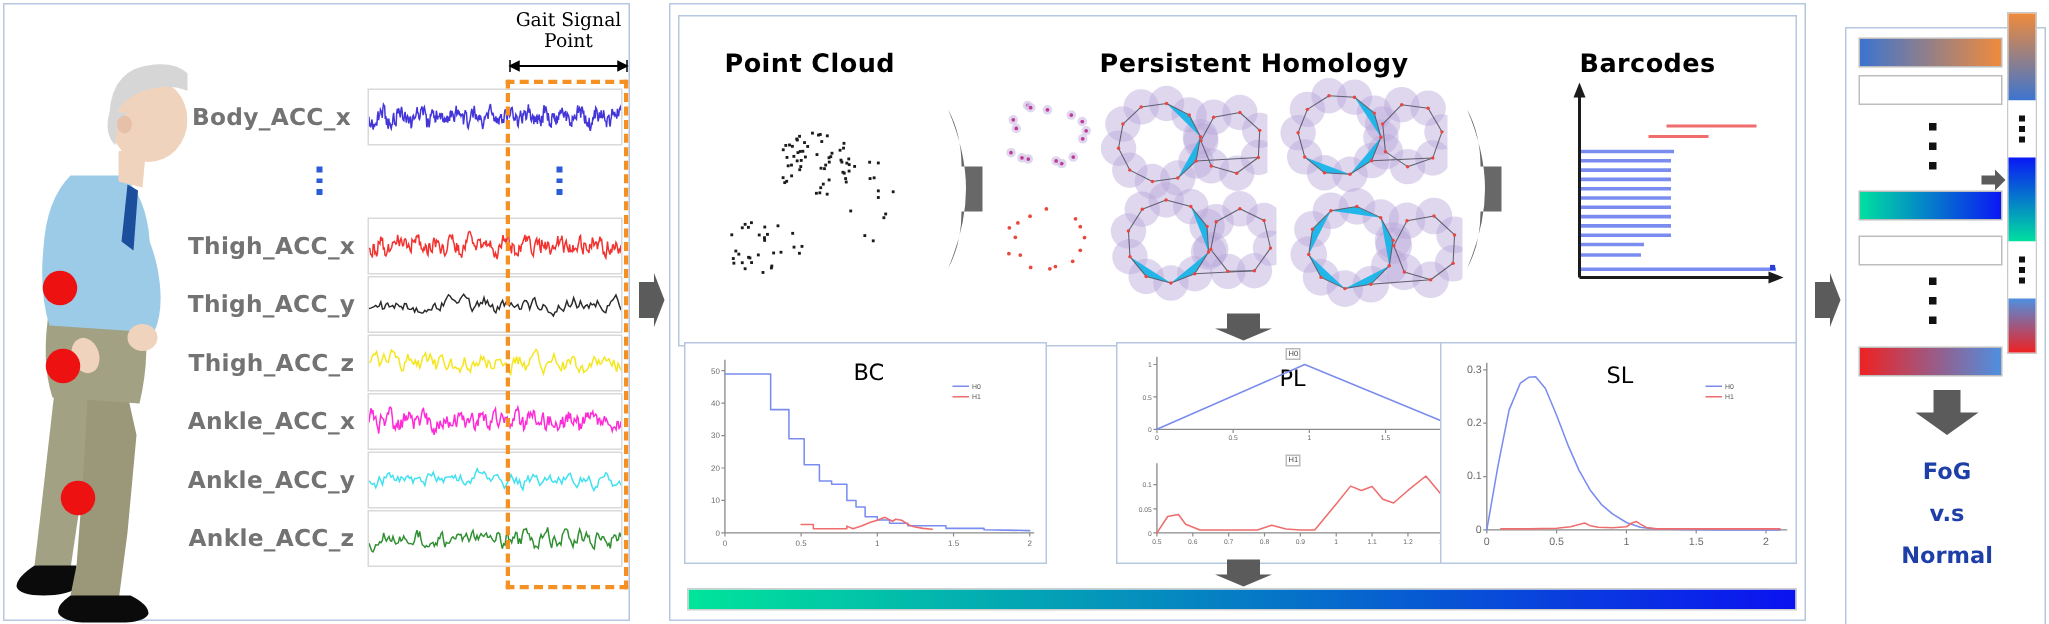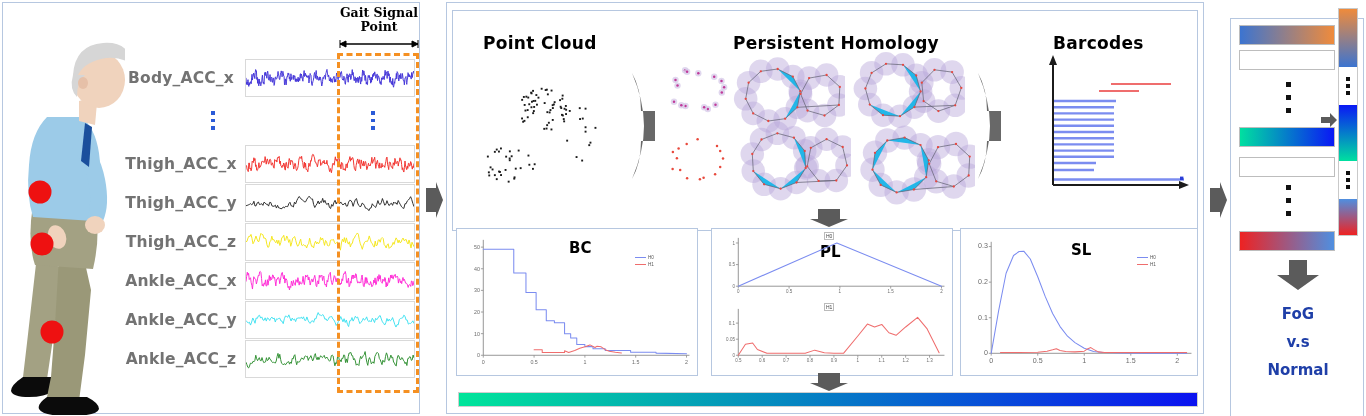--- a/index.html
+++ b/index.html
@@ -11,39 +11,39 @@
   
   #panel-sensors{left:2px;top:2px;width:418px;height:412px;}
   #person{position:absolute;left:4px;top:22px;width:118px;height:390px;}
   .sig-label{position:absolute;font-family:"DejaVu Sans",sans-serif;font-weight:700;
              font-size:15.5px;color:#737373;letter-spacing:.2px;white-space:nowrap;text-align:center;}
   .sig-box{position:absolute;border:1px solid #d9d9d9;background:#fff;box-sizing:border-box;}
   .vdots{position:absolute;display:flex;flex-direction:column;gap:4px;align-items:center;}
   .vdots i{display:block;width:3.5px;height:3.5px;background:#2b5bd7;}
   .vdots.dark i{background:#111;}
   #slice-label{position:absolute;left:326px;top:3px;width:100px;text-align:center;
-     font-family:"DejaVu Serif",serif;font-weight:700;font-size:12.5px;color:#000;line-height:1.12;}
+     font-family:"DejaVu Serif",serif;font-weight:400;font-size:12.5px;color:#000;line-height:1.12;}
   #slice-arrow{position:absolute;left:332px;top:36px;width:88px;height:10px;}
   #slice-dash{position:absolute;left:334px;top:50px;width:82px;height:340px;
      border:3px dashed #f59022;box-sizing:border-box;border-radius:1px;}
 
   
   .conn{position:absolute;}
 
   
   #panel-mid{left:446px;top:2px;width:758px;height:412px;}
   #panel-tda{position:absolute;left:452px;top:10px;width:746px;height:221px;}
   .sec-title{position:absolute;font-family:"DejaVu Sans",sans-serif;font-weight:700;
      font-size:17px;color:#000;white-space:nowrap;letter-spacing:.3px;}
 
   
   #plot-bc{left:456px;top:228px;width:242px;height:148px;}
-  #plot-pl{left:711px;top:228px;width:242px;height:148px;}
+  #plot-pl{left:744px;top:228px;width:242px;height:148px;}
   #plot-sl{left:960px;top:228px;width:238px;height:148px;}
-  .plot-title{position:absolute;font-weight:700;font-size:15px;color:#000;
+  .plot-title{position:absolute;font-weight:400;font-size:15px;color:#000;
       font-family:"DejaVu Sans",sans-serif;}
   .legend{position:absolute;font-size:4.6px;color:#555;font-family:"Liberation Sans",sans-serif;}
   .legend-row{display:flex;align-items:center;gap:2px;margin-bottom:2px;}
   .legend-line{display:block;width:11px;height:1.6px;}
   .sub-h{position:absolute;font-size:5px;color:#444;font-family:"Liberation Sans",sans-serif;
          border:.5px solid #bbb;padding:0 1px;background:#fff;}
 
   #grad-bar{position:absolute;left:458px;top:392px;width:740px;height:15px;
      border:1px solid #cfcfcf;box-sizing:border-box;}
 

